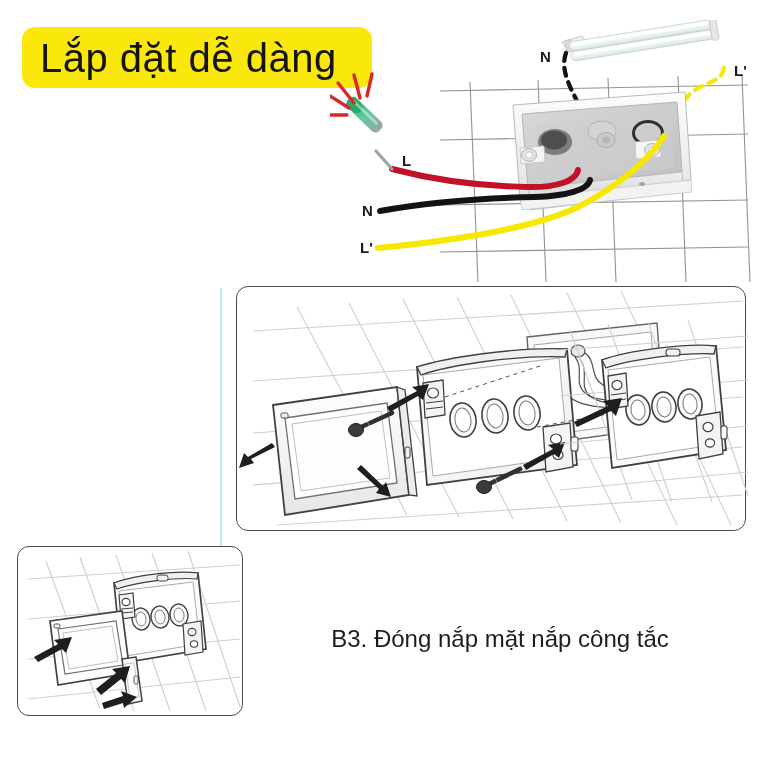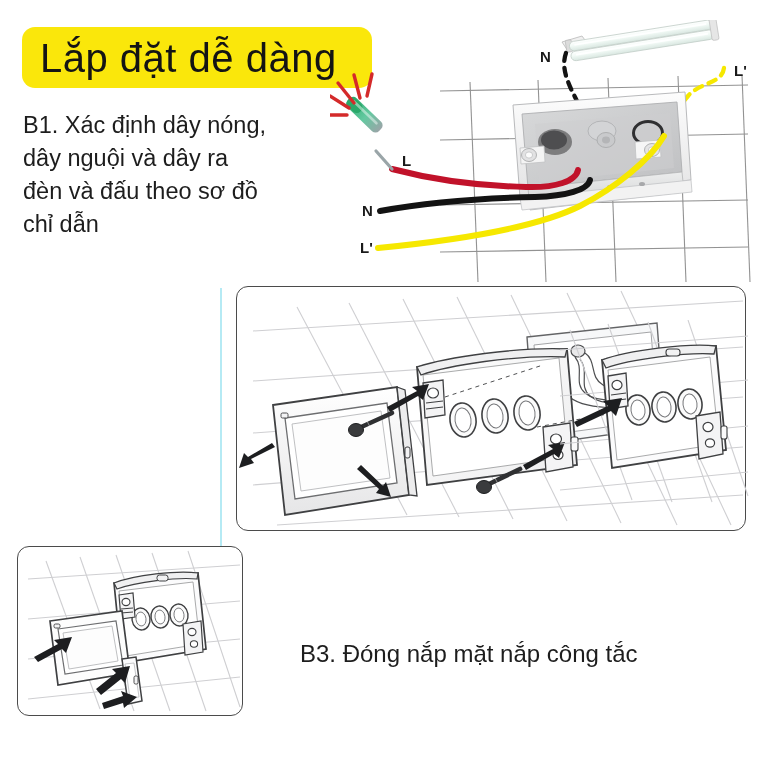--- a/index.html
+++ b/index.html
@@ -13,20 +13,21 @@
     position: relative;
     overflow: hidden;
     font-family: "Liberation Sans", sans-serif;
     color: #1a1a1a;
   }
   #root {
     position: absolute;
     left: 0; top: 0;
     width: 760px;
     height: 760px;
+    text-align: center;
   }
 
   
   .title-badge {
     position: absolute;
     left: 22px;
     top: 27px;
     width: 350px;
     height: 61px;
     background: #fae70b;
@@ -47,21 +48,21 @@
   
   .step-text {
     position: absolute;
     font-size: 23.5px;
     line-height: 1.41;
     color: #1d1d1d;
     white-space: pre-line;
   }
   #step1-text { left: 23px; top: 109px; width: 330px; }
   #step2-text { left: 23px; top: 337px; width: 200px; }
-  #step3-text { left: 300px; top: 622px; width: 400px; font-size: 24px; margin-top: 15px;}
+  #step3-text { left: 300px; top: 622px; width: 400px; font-size: 24px;}
 
   
   .divider {
     position: absolute;
     left: 220px;
     top: 288px;
     width: 2px;
     height: 272px;
     background: #b5eaf4;
   }
@@ -97,24 +98,20 @@
 </style>
 </head>
 <body>
 
 <div id="root">
 
   <div class="title-badge">
     <span>Lắp đặt dễ dàng</span>
   </div>
 
-  <div id="step1-text" class="step-text">B1. Xác định dây nóng,
-dây nguội và dây ra
-đèn và đấu theo sơ đồ
-chỉ dẫn</div>
 
   <div class="figure" id="fig-wiring">
     <svg viewBox="0 0 430 265" width="430" height="265" xmlns="http://www.w3.org/2000/svg">
       <defs>
         <linearGradient id="boxFront" x1="0" y1="0" x2="0" y2="1">
           <stop offset="0%" stop-color="#fdfdfd"></stop>
           <stop offset="100%" stop-color="#e3e3e4"></stop>
         </linearGradient>
         <linearGradient id="boxInner" x1="0" y1="0" x2="1" y2="1">
           <stop offset="0%" stop-color="#d8d9da"></stop>

